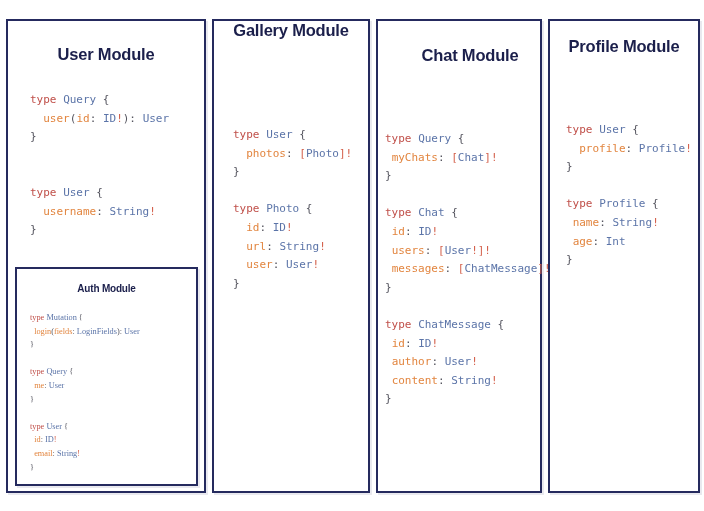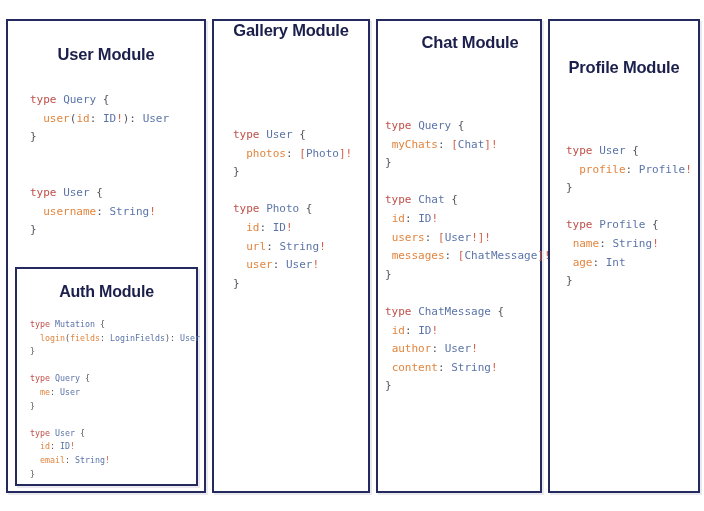--- a/index.html
+++ b/index.html
@@ -63,29 +63,29 @@
   
   #card-user    { left: 6px;   top: 12px;  width: 200px; height: 474px; }
   #card-gallery { left: 212px; top: 12px;  width: 158px; height: 474px; }
   #card-chat    { left: 376px; top: 12px;  width: 166px; height: 474px; }
   #card-profile { left: 548px; top: 12px;  width: 152px; height: 474px; }
 
   #card-auth    { left: 7px;   top: 246px; width: 183px; height: 219px; }
 
   #card-user    .card-title { margin-top: 24px; }
   #card-gallery .card-title { }
-  #card-chat    .card-title { margin-top: 12px; padding-left: 22px; }
-  #card-profile .card-title { margin-top: 37px; }
-  #card-auth    .card-title { margin-top: 14px; font-size: 16px; }
+  #card-chat    .card-title { margin-top: 25px; padding-left: 22px; }
+  #card-profile .card-title { margin-top: 16px; }
+  #card-auth    .card-title { margin-top: 14px; font-size: 10px; }
 
   #code-user    { margin: 27px 0 0 22px; }
   #code-gallery { margin: 86px 0 0 19px; }
   #code-chat    { margin: 65px 0 0 7px; }
   #code-profile { margin: 65px 0 0 16px; }
-  #code-auth    { margin: 17px 0 0 13px; }
+  #code-auth    { margin: 17px 0 0 13px; font-family: Liberation Serif, serif; }
 </style>
 </head>
 <body>
 
 <div class="board">
 
   <div class="card" id="card-user">
     <div class="card-title">User Module</div>
     <div class="code" id="code-user"><div><span class="t-kw">type</span><span class="t-pun"> </span><span class="t-type">Query</span><span class="t-pun"> {</span></div><div><span class="t-pun">  </span><span class="t-fld">user</span><span class="t-pun">(</span><span class="t-fld">id</span><span class="t-pun">: </span><span class="t-type">ID</span><span class="t-bang">!</span><span class="t-pun">): </span><span class="t-type">User</span></div><div><span class="t-pun">}</span></div><div>&nbsp;</div><div>&nbsp;</div><div><span class="t-kw">type</span><span class="t-pun"> </span><span class="t-type">User</span><span class="t-pun"> {</span></div><div><span class="t-pun">  </span><span class="t-fld">username</span><span class="t-pun">: </span><span class="t-type">String</span><span class="t-bang">!</span></div><div><span class="t-pun">}</span></div></div>
 

